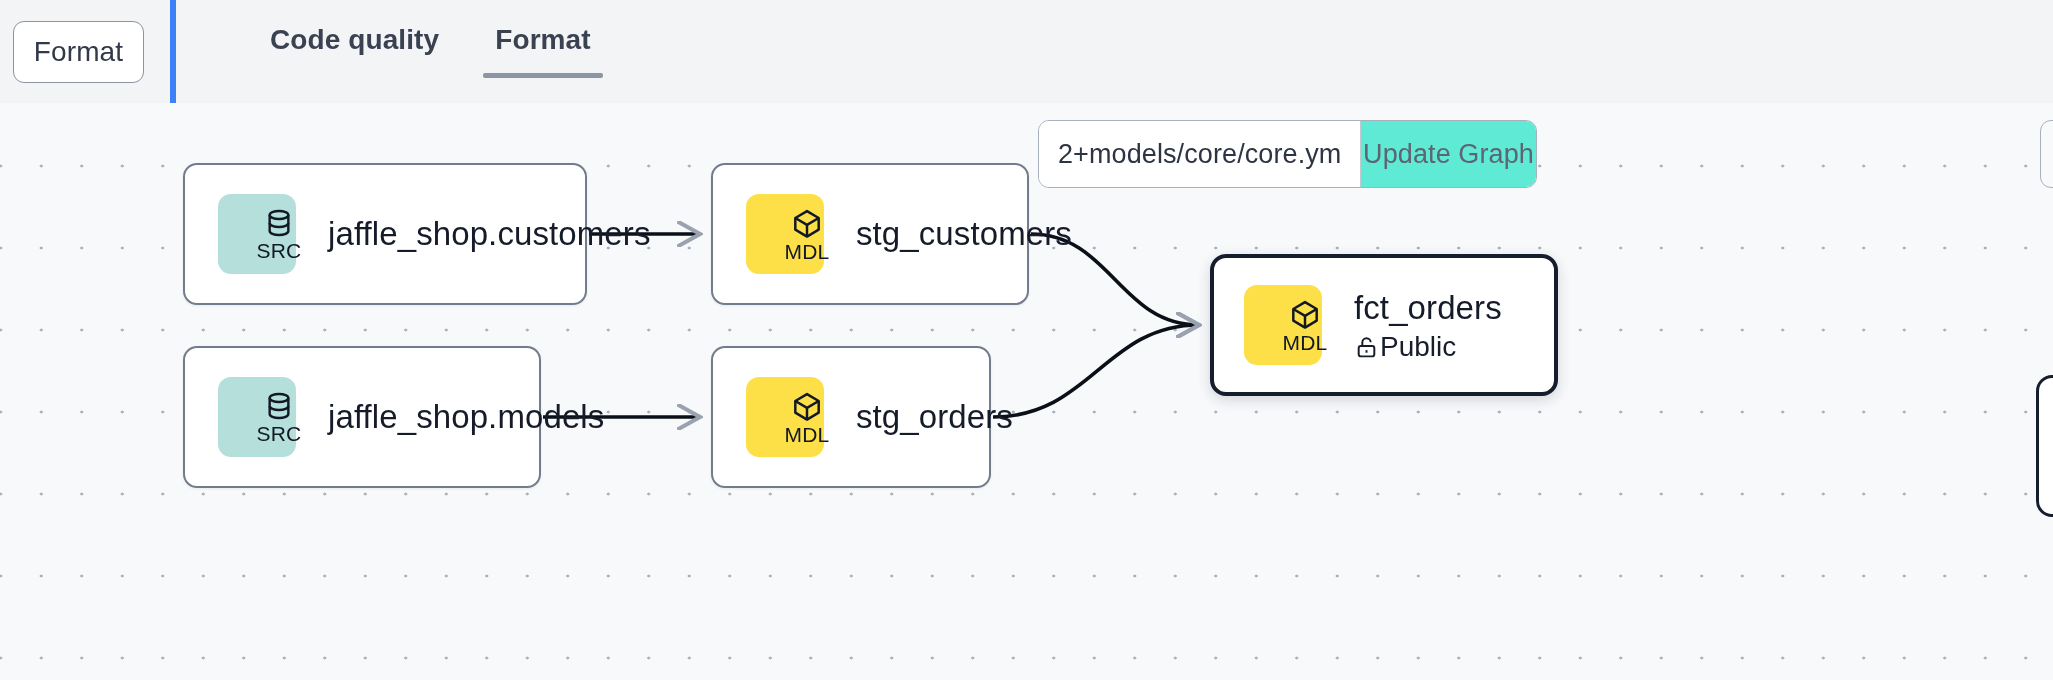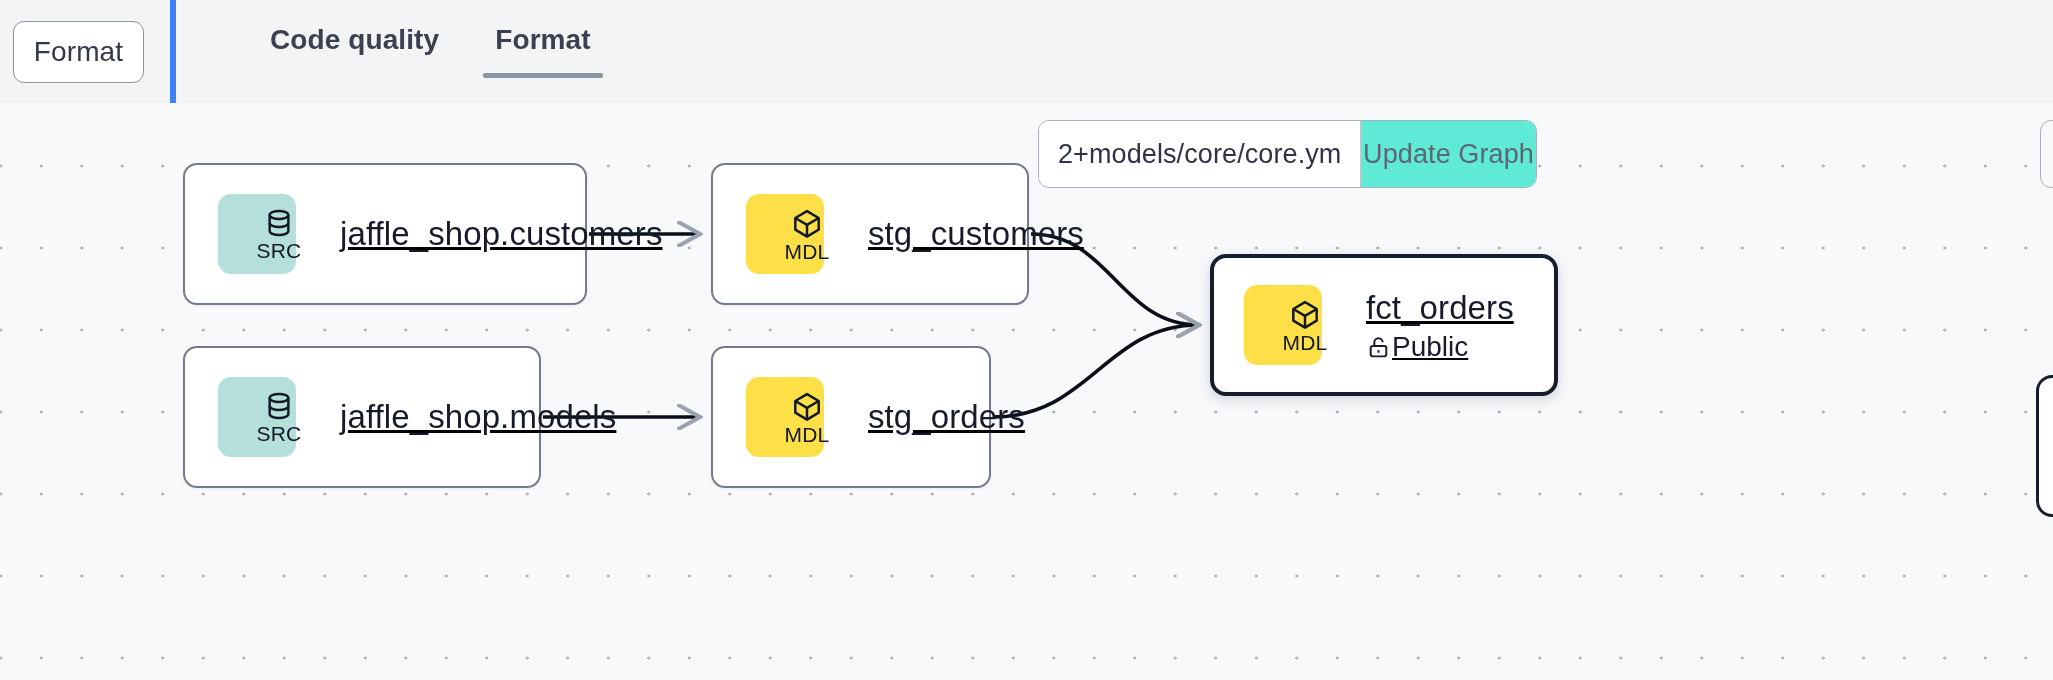--- a/index.html
+++ b/index.html
@@ -143,26 +143,25 @@
   .badge svg { display: block; }
 
   .badge-text {
     font-size: 21px;
     color: #121826;
     line-height: 1;
     letter-spacing: 0.2px;
   }
 
   .node-body {
-    margin-left: 44px;
+    margin-left: 32px;
     display: flex;
     flex-direction: column;
     justify-content: center;
     gap: 6px;
-    text-decoration: underline;
   }
 
   .node-title {
     font-size: 33px;
     color: #151b29;
     line-height: 1.15;
     white-space: nowrap;
     letter-spacing: 0.1px;
   }
 

